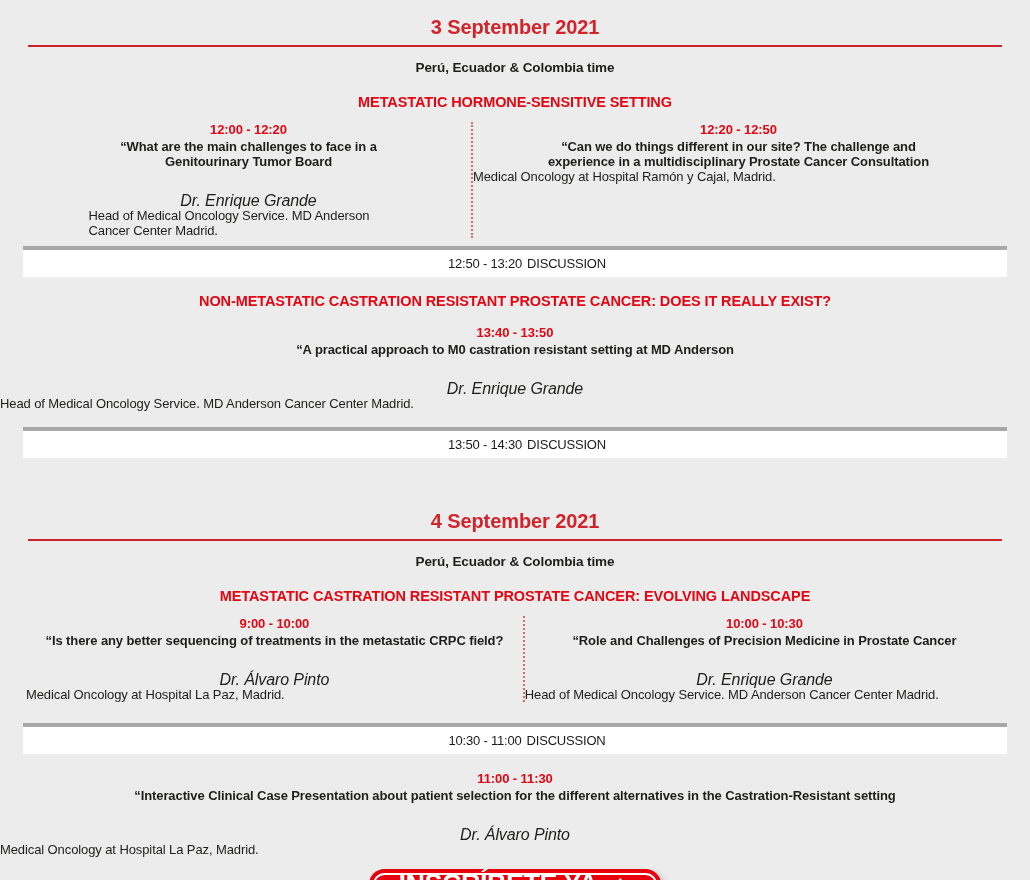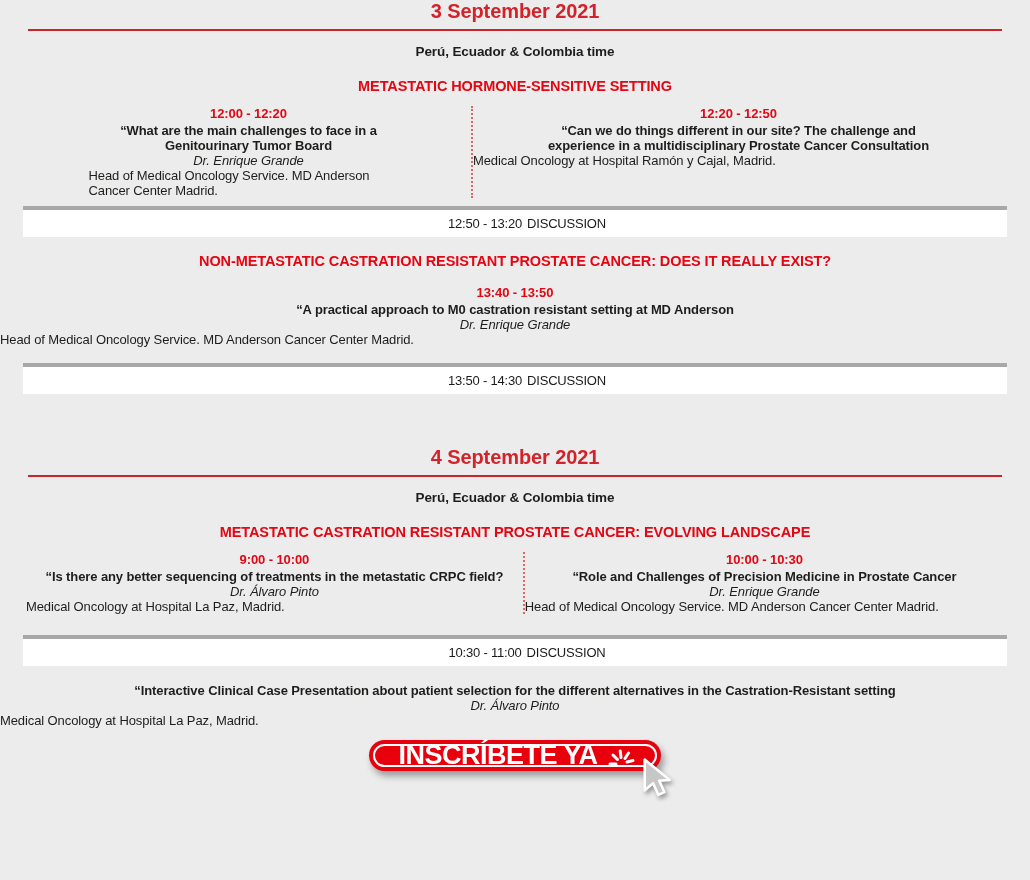--- a/index.html
+++ b/index.html
@@ -10,21 +10,21 @@
   }
   .page {
     position: relative;
     width: 1030px;
     height: 880px;
     background: #ececec;
     overflow: hidden;
     letter-spacing: -0.1px;
   }
   .date-title {
-    padding-top: 0;
+    padding-top: 16px;
     text-align: center;
     font-size: 20px;
     line-height: 22px;
     font-weight: bold;
     color: #d2232a;
   }
   .red-rule {
     height: 2px;
     background: #c9252b;
     margin: 7px 28px 0 28px;
@@ -66,25 +66,26 @@
   }
   .session-title {
     font-size: 13px;
     line-height: 15px;
     font-weight: bold;
     color: #1d1d1b;
     text-align: center;
     margin: 0 auto;
   }
   .session-speaker {
-    font-size: 13px;
+    font-size: 16px;
     line-height: 15px;
     font-style: italic;
     color: #1d1d1b;
     text-align: center;
+    margin-top: 24px;
   }
   .session-affil {
     font-size: 13px;
     line-height: 15px;
     color: #1d1d1b;
     text-align: left;
     margin: 0 auto;
   }
   .w320 { max-width: 320px; }
   .w400 { max-width: 400px; }
@@ -229,20 +230,21 @@
         <div class="session-speaker">Dr. Enrique Grande</div>
         <div class="session-affil">Head of Medical Oncology Service. MD Anderson Cancer Center Madrid.</div>
       </div>
     </div>
 
     <div class="discussion-band mt-band-c">
       <span class="time">10:30 - 11:00</span><span class="label">DISCUSSION</span>
     </div>
 
     <div class="single-session" style="margin-top:17px;">
+      <div class="session-time">11:00 - 11:30</div>
       <div class="session-title">“Interactive Clinical Case Presentation about patient selection for the different alternatives in the Castration-Resistant setting</div>
       <div class="session-speaker">Dr. Álvaro Pinto</div>
       <div class="session-affil">Medical Oncology at Hospital La Paz, Madrid.</div>
     </div>
 
   </div>
 
   <div class="cta-wrap">
     <button class="cta-button">
       <span class="cta-label">INSCRÍBETE YA</span>

